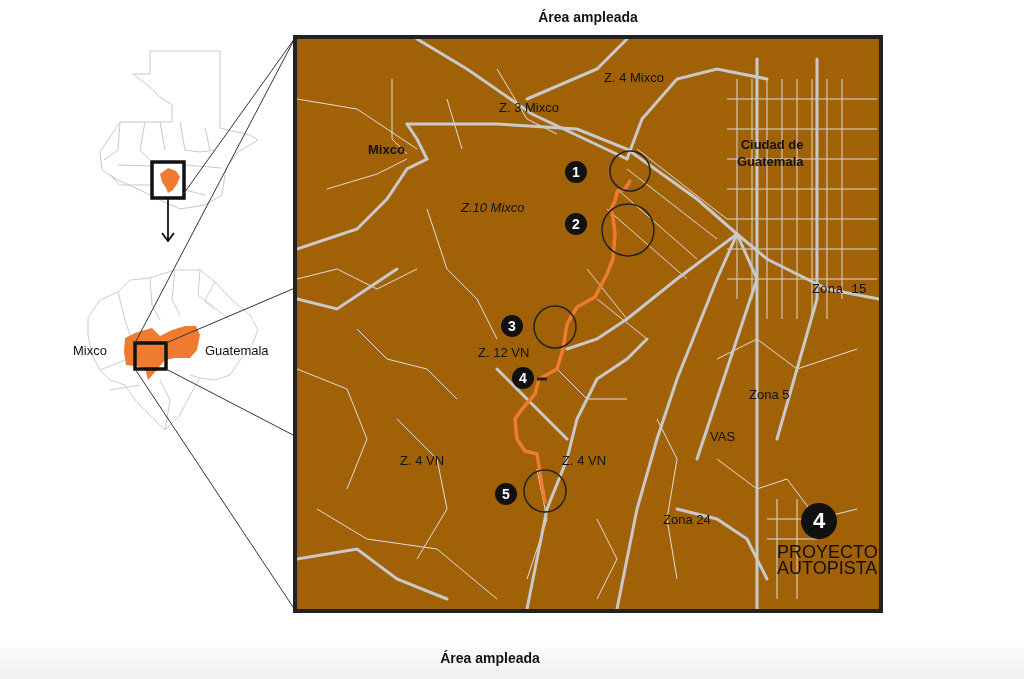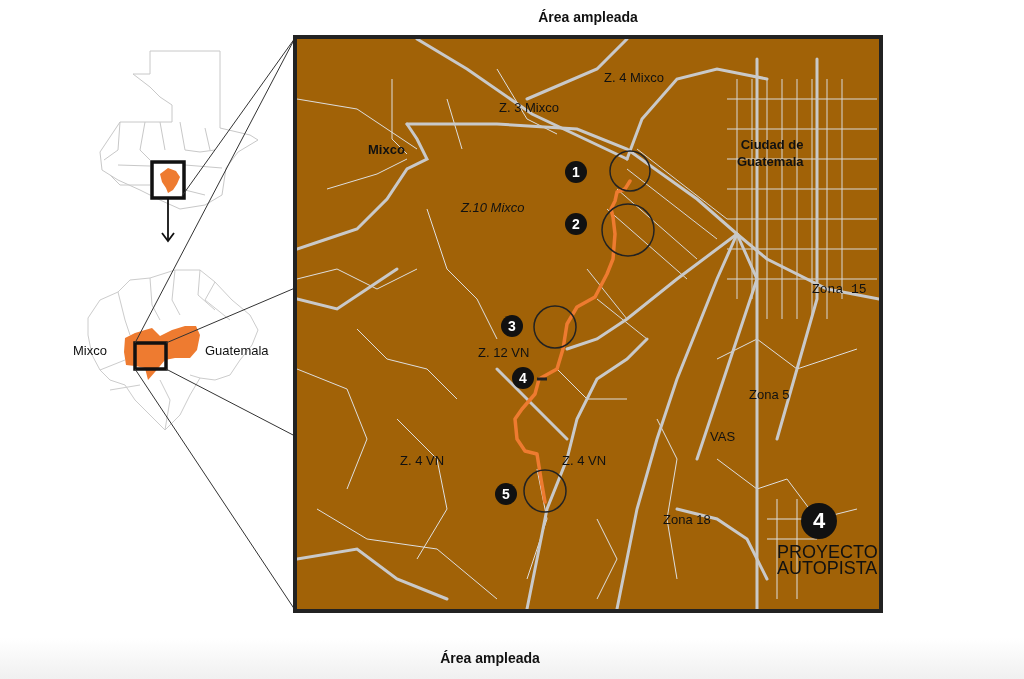--- a/index.html
+++ b/index.html
@@ -184,21 +184,21 @@
     <div>Ciudad de</div>
     <div>Guatemala</div>
   </div>
   <div class="lbl" style="left:164px; top:161px;font-style:italic;">Z.10 Mixco</div>
   <div class="lbl" style="left:181px; top:306px;">Z. 12 VN</div>
   <div class="lbl" style="left:103px; top:414px;">Z. 4  VN</div>
   <div class="lbl" style="left:265px; top:414px;">Z. 4 VN</div>
   <div class="lbl" style="left:515px; top:243px;font-family:Liberation Mono, monospace;">Zona 15</div>
   <div class="lbl" style="left:452px; top:348px;">Zona 5</div>
   <div class="lbl" style="left:405px; top:390px;margin-left:8px;">VAS</div>
-  <div class="lbl" style="left:366px; top:473px;">Zona 18</div>
+  <div class="lbl" style="left:366px; top:473px;">Zona 24</div>
 
   <div class="badge" style="left:268px; top:122px;">1</div>
   <div class="badge" style="left:268px; top:174px;">2</div>
   <div class="badge" style="left:204px; top:276px;">3</div>
   <div class="badge" style="left:215px; top:328px;">4</div>
   <div class="badge" style="left:198px; top:444px;">5</div>
 
   <div class="badge big" style="left:504px; top:464px;">4</div>
   <div class="lbl" style="left:480px; top:505px; text-align:center; width:86px; line-height:16px; font-size:18px;">
     <div>PROYECTO</div>

